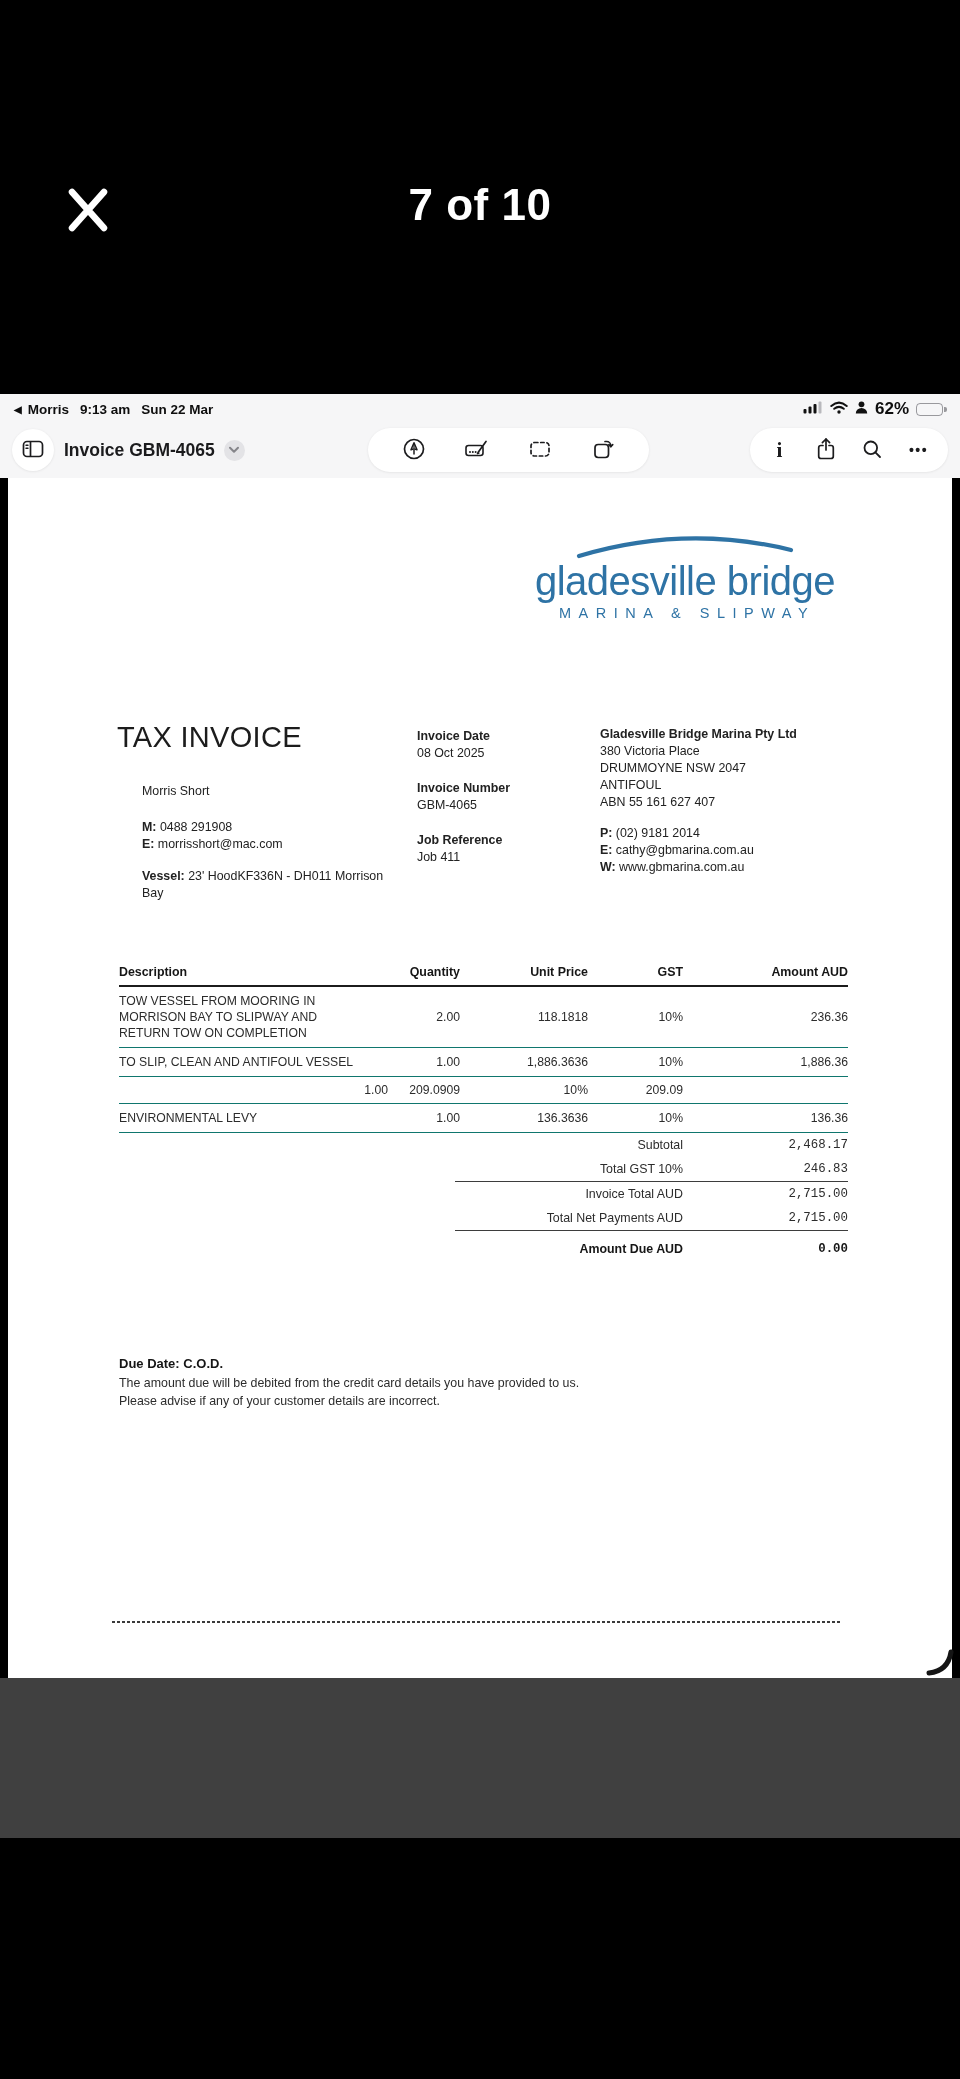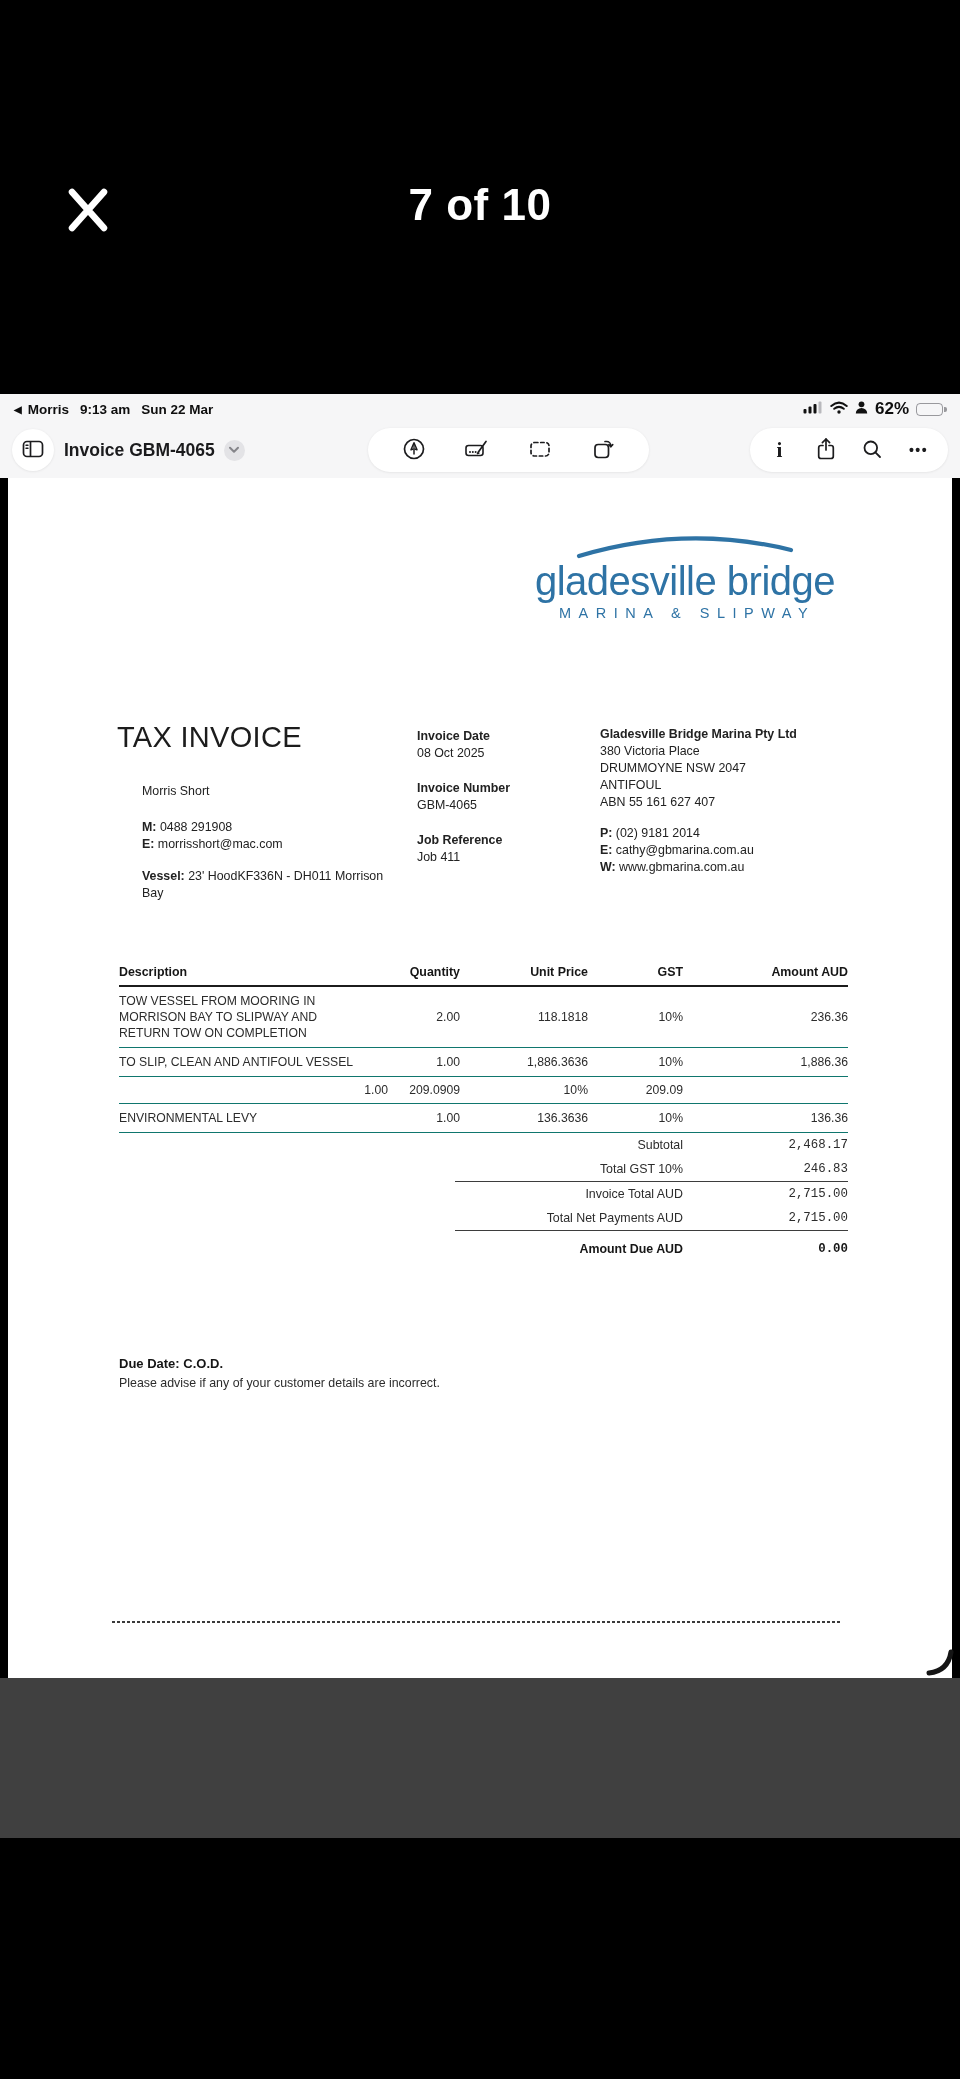--- a/index.html
+++ b/index.html
@@ -354,20 +354,21 @@
         </div>
         <div class="tot-rule"></div>
         <div class="tot-row amount-due">
           <div class="tot-label">Amount Due AUD</div>
           <div class="tot-val">0.00</div>
         </div>
       </div>
 
       <div class="abs due-block">
         <div class="due-title">Due Date: C.O.D.</div>
+        <div class="due-line">The amount due will be debited from the credit card details you have provided to us.</div>
         <div class="due-line">Please advise if any of your customer details are incorrect.</div>
       </div>
 
       <div class="abs foot-rule"></div>
 
       <div class="abs page-curl">
         <svg width="28" height="28" viewBox="0 0 28 28">
           <path d="M3 25 Q22 23 25 4" fill="none" stroke="#151515" stroke-width="5" stroke-linecap="round"></path>
         </svg>
       </div>

